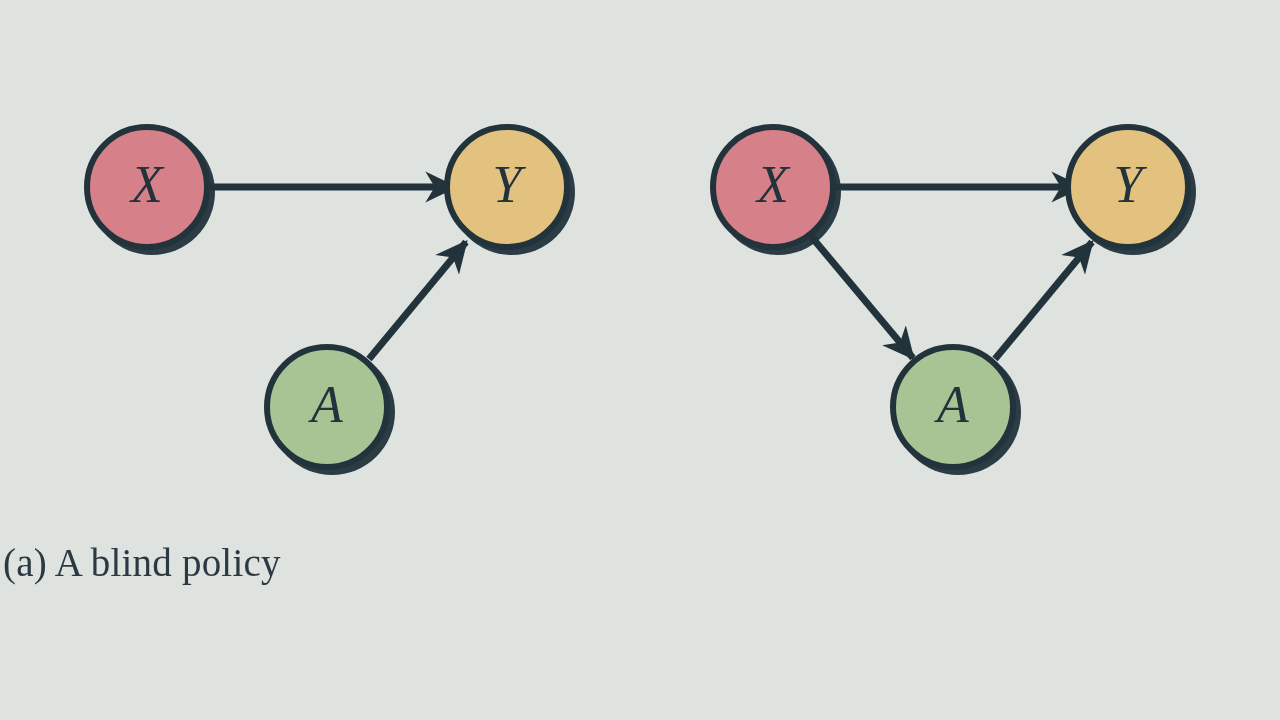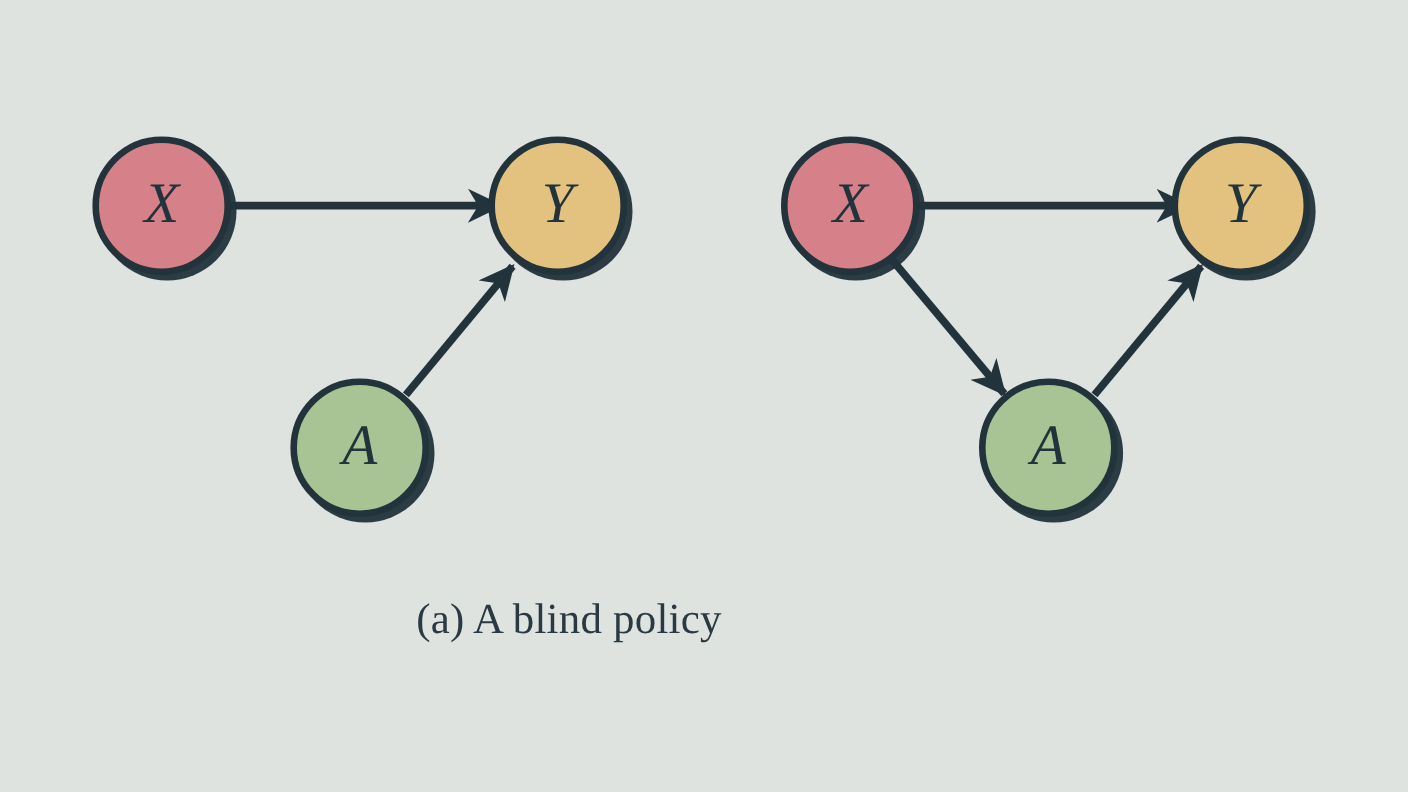--- a/index.html
+++ b/index.html
@@ -30,24 +30,24 @@
   .graph-svg {
     position: absolute;
     left: 0;
     top: 0;
     width: 640px;
     height: 520px;
     display: block;
   }
   .caption {
     position: absolute;
-    left: 16px;
+    left: 3px;
     top: 535px;
     width: 640px;
-    text-align: right;
+    text-align: left;
     font-size: 39px;
     line-height: 56px;
     color: #2b3a42;
     letter-spacing: 0.2px;
     white-space: pre;
   }
   .node-label {
     font-family: "Liberation Serif", "DejaVu Serif", serif;
     font-style: italic;
     font-size: 52px;

